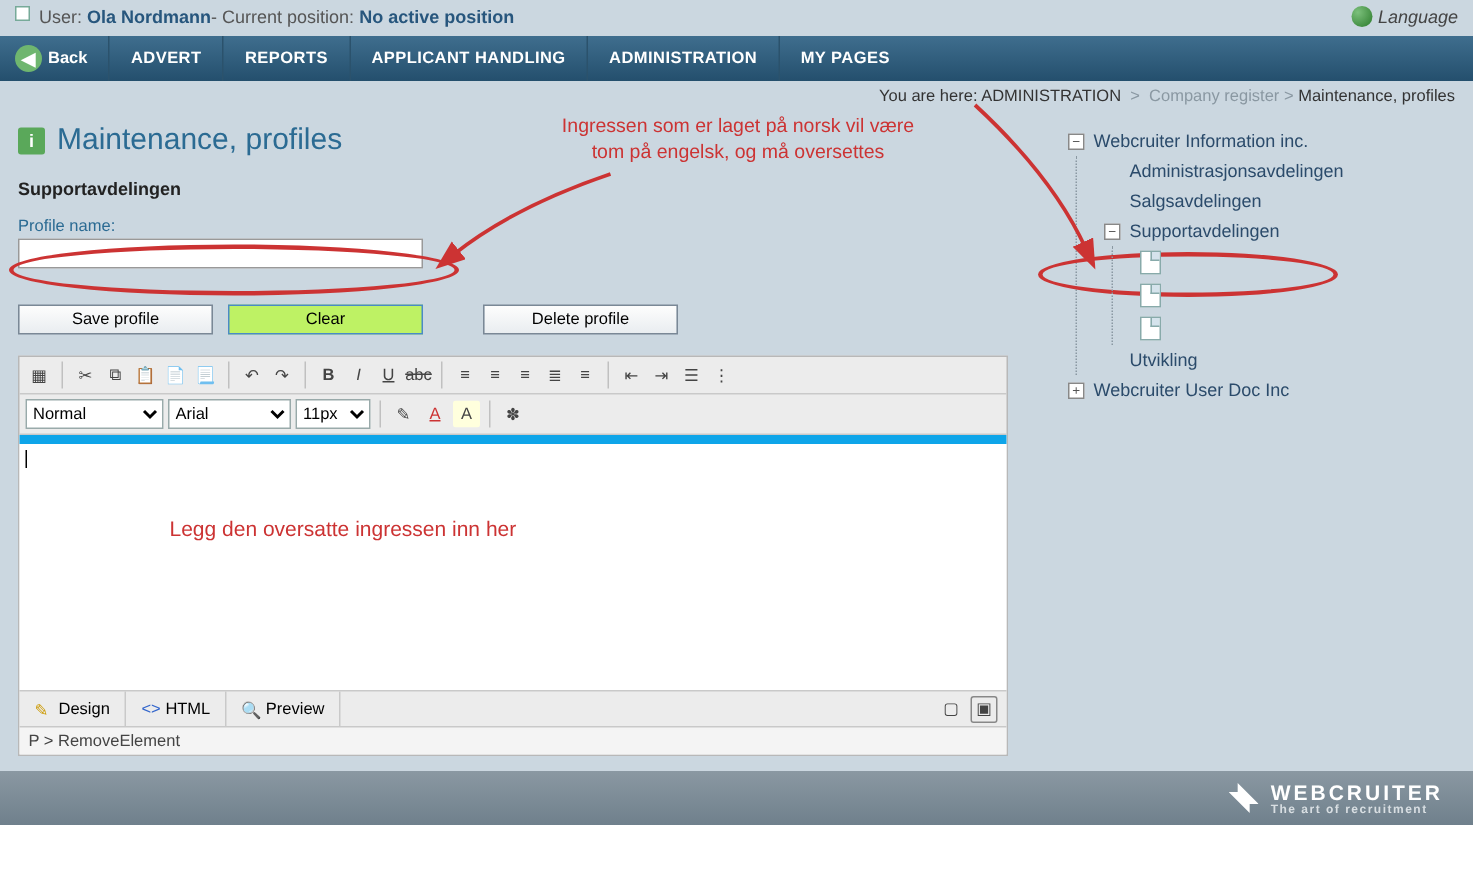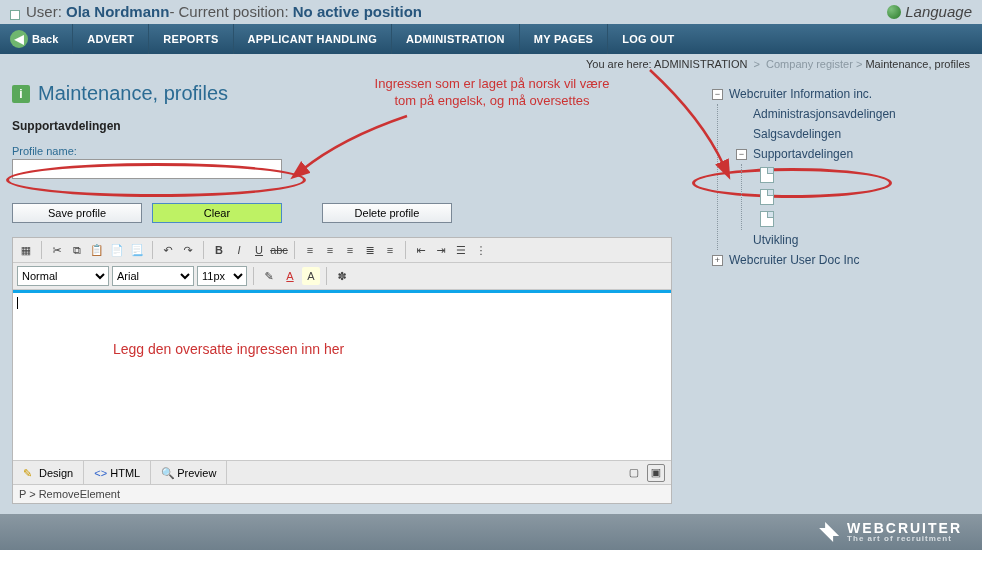--- a/index.html
+++ b/index.html
@@ -1,19 +1,19 @@
 <!DOCTYPE html>
 <html><head>
 <meta charset="utf-8">
 <style>
   * { box-sizing: border-box; margin: 0; padding: 0; }
   body { font-family: Arial, Helvetica, sans-serif; font-size: 11px; background: #fff; width: 982px; }
   .wrap { width: 982px; background: #cbd7e0; position: relative; }
   
-  .topbar { display: flex; align-items: flex-end; padding: 4px 10px; height: 24px; font-size: 15px; color: #333; }
+  .topbar { display: flex; align-items: flex-start; padding: 4px 10px; height: 24px; font-size: 12px; color: #333; }
   .topbar .sq { width: 10px; height: 10px; border: 1px solid #7a9; background: #fff; margin-right: 6px; }
   .topbar .lbl { color: #555; }
   .topbar b { color: #27567d; font-weight: bold; }
   .topbar .spacer { flex: 1; }
   .lang { display: flex; align-items: center; gap: 4px; color: #444; cursor: pointer; font-style: italic; }
   .globe { width: 14px; height: 14px; border-radius: 50%; background: radial-gradient(circle at 30% 30%, #7cc07c, #2a7a2a); display: inline-block; }
   
   .menubar { display: flex; align-items: stretch; height: 30px; background: linear-gradient(#3f6e8e,#244f6d); color: #fff; font-size: 11px; font-weight: bold; }
   .backbtn { display: flex; align-items: center; gap: 4px; padding: 0 14px 0 10px; cursor: pointer; }
   .backbtn .circ { width: 18px; height: 18px; border-radius: 50%; background: #6fb66f; display: flex; align-items: center; justify-content: center; color: #fff; font-size: 12px; }
@@ -37,21 +37,21 @@
   
   .editor { margin-top: 14px; border: 1px solid #b8b8b8; background: #ececec; width: 660px; }
   .tb { display: flex; align-items: center; gap: 3px; padding: 3px 4px; border-bottom: 1px solid #c9c9c9; flex-wrap: nowrap; }
   .tb .grp { display: flex; gap: 2px; align-items: center; }
   .tb .sep { width: 1px; height: 18px; background: #c0c0c0; margin: 0 3px; }
   .ticon { width: 18px; height: 18px; border: 1px solid transparent; display: flex; align-items: center; justify-content: center; font-size: 11px; color: #444; cursor: pointer; border-radius: 2px; }
   .sel { height: 20px; font-size: 11px; border: 1px solid #9aa; background: #fff; }
   .sel.fmt { width: 92px; }
   .sel.font { width: 82px; }
   .sel.size { width: 50px; }
-  .canvas { background: #fff; border-top: 3px solid #0ea5e9; height: 170px; padding: 20px 30px; color: #c33; font-size: 14px; position: relative; }
+  .canvas { background: #fff; border-top: 6px solid #0ea5e9; height: 170px; padding: 20px 30px; color: #c33; font-size: 14px; position: relative; }
   .canvas::before { content:""; position:absolute; left:4px; top:4px; width:1px; height:12px; background:#000; }
   .mode-tabs { display: flex; align-items: center; border-top: 1px solid #c9c9c9; background: #ececec; height: 24px; }
   .mtab { display: flex; align-items: center; gap: 4px; padding: 0 10px; border-right: 1px solid #c9c9c9; font-size: 11px; cursor: pointer; height: 100%; }
   .mtab svg, .mtab .gly { width: 12px; height: 12px; }
   .mode-right { margin-left: auto; display:flex; gap:4px; padding-right:6px; }
   .status { border-top: 1px solid #c9c9c9; padding: 3px 6px; font-size: 11px; background: #f4f4f4; color:#444; }
   
   .tree { font-size: 12px; color: #2b4b6b; }
   .tree .row { display: flex; align-items: center; gap: 6px; padding: 3px 0; cursor: pointer; }
   .tree .exp { width: 11px; height: 11px; border: 1px solid #888; background: #fff; display:flex; align-items:center; justify-content:center; font-size:9px; color:#555; line-height:1; }
@@ -91,21 +91,20 @@
   <div class="menubar">
     <div class="backbtn">
       <span class="circ">◀</span>
       <span>Back</span>
     </div>
     <div class="mi">ADVERT</div>
     <div class="mi">REPORTS</div>
     <div class="mi">APPLICANT HANDLING</div>
     <div class="mi">ADMINISTRATION</div>
     <div class="mi">MY PAGES</div>
-    <div class="mi">LOG OUT</div>
   </div>
 
   <div class="crumbs">
     <span>You are here:</span>
     <span>ADMINISTRATION</span>
     <span class="muted"> &nbsp;&gt;&nbsp; </span>
     <span class="muted">Company register</span>
     <span class="muted"> &gt; </span>
     <span>Maintenance, profiles</span>
   </div>

